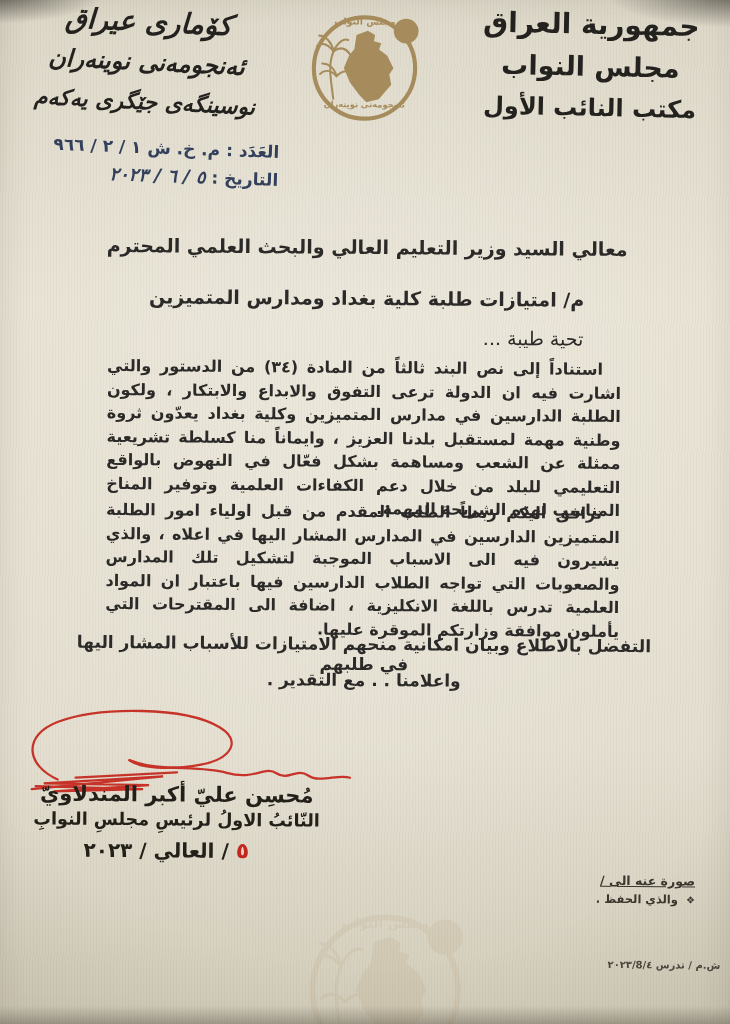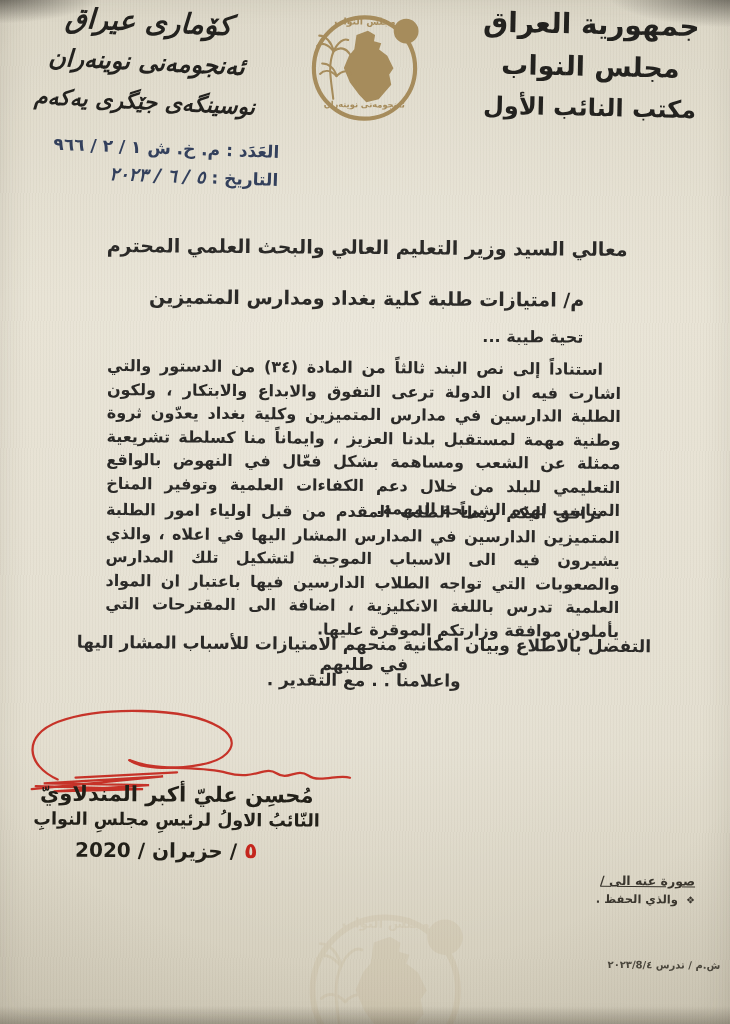--- a/index.html
+++ b/index.html
@@ -37,21 +37,21 @@
 
   
   .ref{position:absolute;left:16px;top:136px;width:260px;color:#33405c;transform:rotate(1.6deg);}
   .ref-line{font-size:17px;font-weight:bold;line-height:27px;white-space:nowrap;}
   .digits-ltr{direction:ltr;unicode-bidi:bidi-override;display:inline-block;}
   .ref .hand{font-style:italic;letter-spacing:2px;font-size:18px;}
 
   
   .addressee{position:absolute;left:0;top:236px;width:100%;text-align:center;font-size:19px;font-weight:bold;}
   .subject{position:absolute;left:0;top:287px;width:100%;text-align:center;font-size:19px;font-weight:bold;}
-  .greeting{position:absolute;right:148px;top:326px;font-size:16px;font-weight:bold;margin-left:16px;}
+  .greeting{position:absolute;right:148px;top:326px;font-size:19px;font-weight:normal;margin-left:16px;}
   .para{position:absolute;right:110px;left:106px;font-size:16px;font-weight:bold;
     line-height:23.5px;text-align:justify;text-indent:18px;}
   .para1{top:356px;}
   .para2{top:500px;}
   .closing1{position:absolute;left:70px;right:70px;top:634px;text-align:center;font-size:17px;font-weight:bold;}
   .closing2{position:absolute;left:70px;right:70px;top:670px;text-align:center;font-size:17px;font-weight:bold;}
 
   
   .sig-svg{position:absolute;left:20px;top:710px;width:338px;height:92px;}
   .sig-name{position:absolute;left:28px;top:784px;width:302px;text-align:center;font-size:21px;font-weight:bold;color:#222019;}
@@ -133,22 +133,22 @@
             <path d="M112,52 C142,64 180,56 210,64 C238,72 248,56 260,64 C272,72 280,58 292,66 C304,74 322,64 334,68"></path>
             <path d="M14,82 L146,68 L26,76 L132,77 L36,84 L126,81 L18,79"></path>
             <path d="M58,70 L160,64"></path>
           </g>
         </svg>
       </div>
       <div class="sig-name">مُحسِن عليّ أكبر المندلاويّ</div>
       <div class="sig-title">النّائبُ الاولُ لرئيسِ مجلسِ النوابِ</div>
       <div class="sig-date">
         <span class="red-day">٥</span>
-        <span>/ حزيران /</span>
-        <span class="digits-ltr">2020</span>
+        <span>/ العالي /</span>
+        <span class="digits-ltr">٢٠٢٣</span>
       </div>
 
       <div class="cc">
         <div class="cc-header">صورة عنه الى /</div>
         <div class="cc-item">
           <span class="cc-bullet">❖</span>
           <span>والذي الحفظ .</span>
         </div>
       </div>
 

